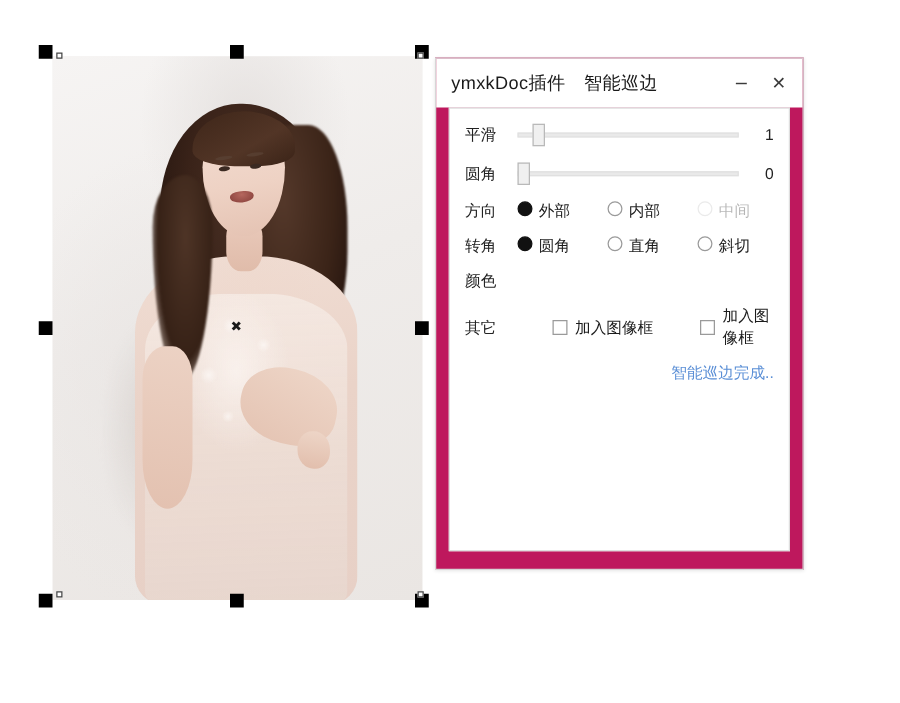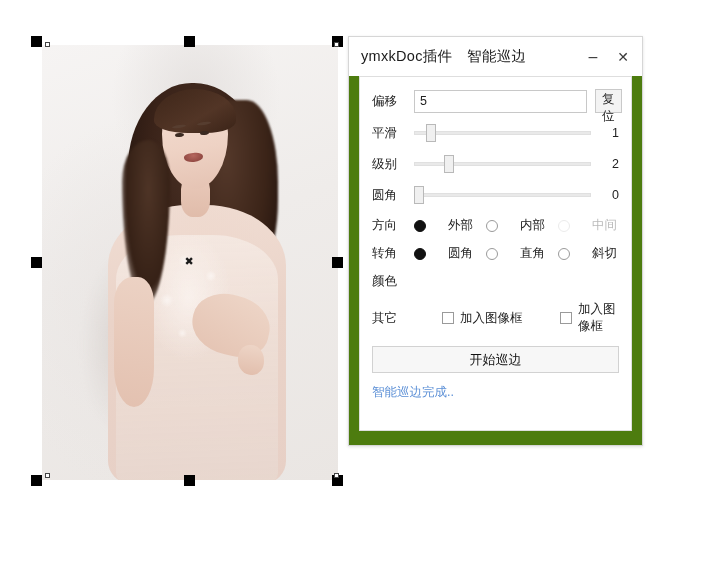--- a/index.html
+++ b/index.html
@@ -196,24 +196,24 @@
     position: absolute;
     width: 5px; height: 5px;
     background: #ffffff;
     border: 1px solid #444;
     box-sizing: border-box;
   }
 
   
   #plugin-dialog {
     position: absolute;
-    left: 348px; top: 36px;
+    left: 348px; top: 46px;
     width: 295px;
     height: 410px;
-    background: #4d7c0f;
+    background: #be185d;
     border: 1px solid #d6d6d6;
     box-shadow: 0 1px 3px rgba(0,0,0,0.12);
     box-sizing: border-box;
     font-size: 12px;
   }
   #dialog-titlebar {
     height: 39px;
     display: flex;
     align-items: center;
     padding: 0 4px 0 12px;
@@ -322,25 +322,23 @@
   }
 
   
   .radio-row { margin-bottom: 11px; }
   .radio-group {
     flex: 1;
     display: flex;
   }
   .radio-opt {
     display: flex;
-    align-items: center;
     width: 72px;
     flex: none;
     cursor: default;
-    gap: 17px;
   }
   .radio-mark {
     width: 12px; height: 12px;
     border-radius: 50%;
     border: 1px solid #9a9a9a;
     background: #fff;
     box-sizing: border-box;
     margin-right: 5px;
     flex: none;
     position: relative;
@@ -392,21 +390,21 @@
     width: 100%;
     height: 27px;
     border: 1px solid #d2d2d2;
     background: #f7f7f7;
     color: #111;
     font-size: 13px;
     cursor: default;
     font-family: "Liberation Sans", "DejaVu Sans", sans-serif;
   }
   #status-text {
-    text-align: left;
+    text-align: right;
     color: #5b8fd6;
     font-size: 12.5px;
     margin-top: 11px;
     font-family: Liberation Sans, sans-serif;
   }
 </style>
 </head>
 <body>
 
 <div id="canvas-area">
@@ -454,43 +452,30 @@
 <div id="plugin-dialog">
 
   <div id="dialog-titlebar">
     <div id="dialog-title">ymxkDoc插件　智能巡边</div>
     <div class="winbtn">−</div>
     <div class="winbtn">✕</div>
   </div>
 
   <div id="dialog-body">
 
-    <div class="row">
-      <div class="row-label">偏移</div>
-      <input id="offset-input" type="text" value="5" style="">
-      <button id="reset-button">复位</button>
-    </div>
 
     <div class="row slider-row">
       <div class="row-label">平滑</div>
       <div class="slider-wrap">
         <div class="slider-track"></div>
         <div class="slider-thumb" style="left: calc(7% - 0.7px);"></div>
       </div>
       <div class="slider-value">1</div>
     </div>
 
-    <div class="row slider-row">
-      <div class="row-label">级别</div>
-      <div class="slider-wrap">
-        <div class="slider-track"></div>
-        <div class="slider-thumb" style="left: calc(18% - 1.8px);"></div>
-      </div>
-      <div class="slider-value">2</div>
-    </div>
 
     <div class="row slider-row">
       <div class="row-label">圆角</div>
       <div class="slider-wrap">
         <div class="slider-track"></div>
         <div class="slider-thumb" style="left: calc(0% + 0px);"></div>
       </div>
       <div class="slider-value">0</div>
     </div>
 
@@ -542,17 +527,16 @@
           <span class="check-text">加入图像框</span>
         </div>
         <div class="check-opt">
           <span class="check-mark"></span>
           <span class="check-text">加入图像框</span>
         </div>
       </div>
     </div>
 
 
-    <button id="start-button">开始巡边</button>
 
     <div id="status-text">智能巡边完成..</div>
   </div>
 </div>
 
 </body></html>

